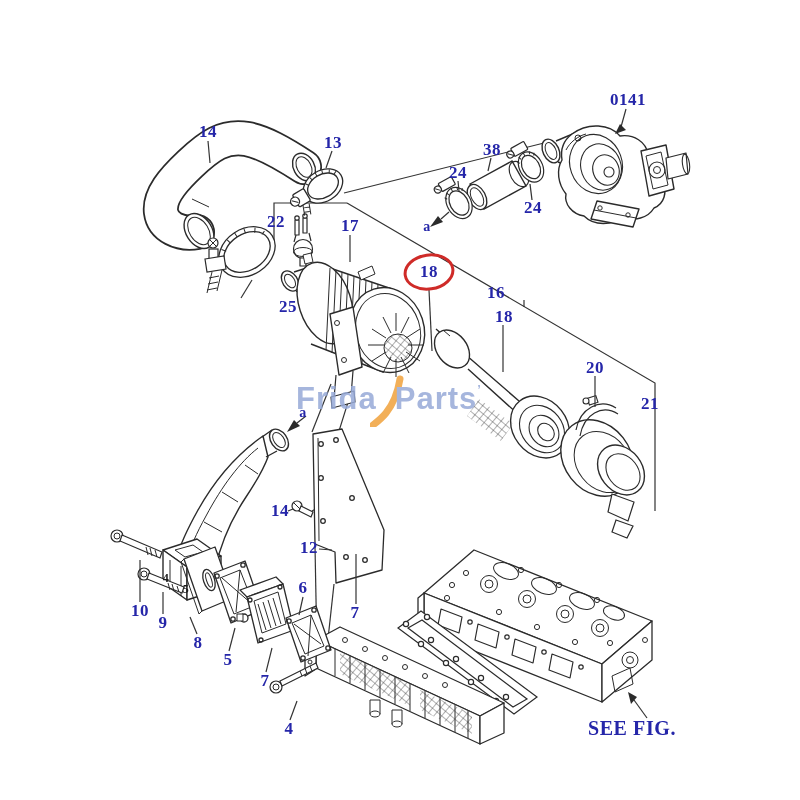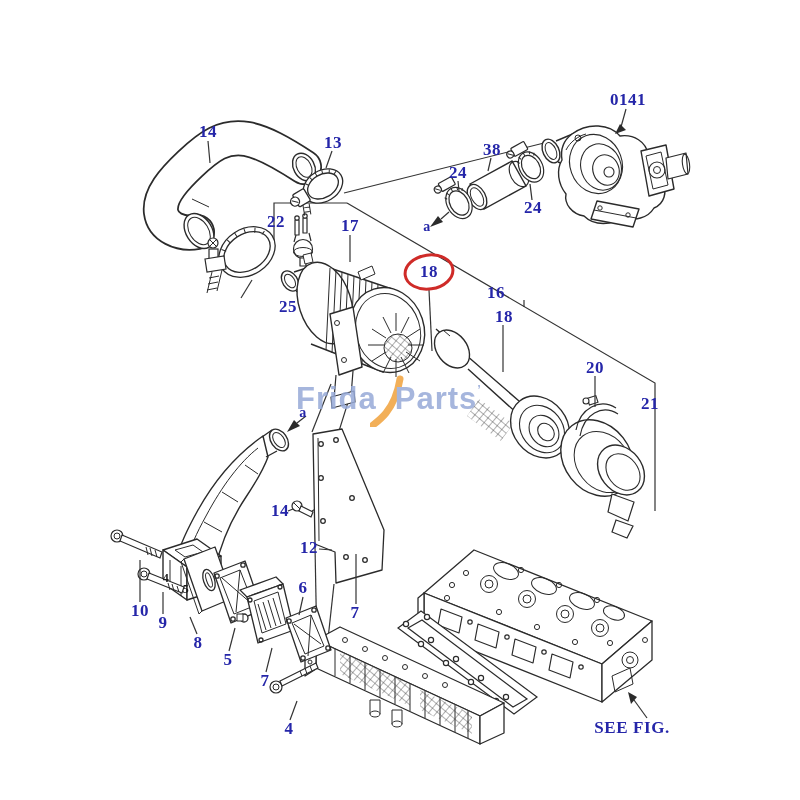--- a/index.html
+++ b/index.html
@@ -2,21 +2,21 @@
 <html><head>
 <meta charset="utf-8">
 <style>
   html,body{margin:0;padding:0;width:800px;height:800px;background:#fff;overflow:hidden;}
   .stage{position:relative;width:800px;height:800px;background:#fff;font-family:"Liberation Serif",serif;}
   .stage svg.art{position:absolute;left:0;top:0;}
   #labels{position:absolute;left:0;top:0;width:636px;height:800px;pointer-events:none;text-decoration:underline;}
   .plabel{position:absolute;transform:translate(-50%,-50%);font:bold 17px "Liberation Serif",serif;
           letter-spacing:.5px;white-space:nowrap;}
   .plabel.small{font-size:14px;}
-  .plabel.note{font-size:17px;letter-spacing:.6px;}
+  .plabel.note{font-size:20px;letter-spacing:.6px;}
   .plabel.mark{font:bold 12px "Liberation Serif",serif;}
   .watermark{position:absolute;left:296px;top:381px;display:flex;align-items:flex-start;
              font:bold 31px "Liberation Sans",sans-serif;letter-spacing:1px;opacity:.85;}
   .watermark .swoosh{margin:-6px -9px 0 -7px;}
   .watermark .tick{font-size:13px;margin-top:1px;}
 </style>
 </head>
 <body>
 
 <div class="stage">

